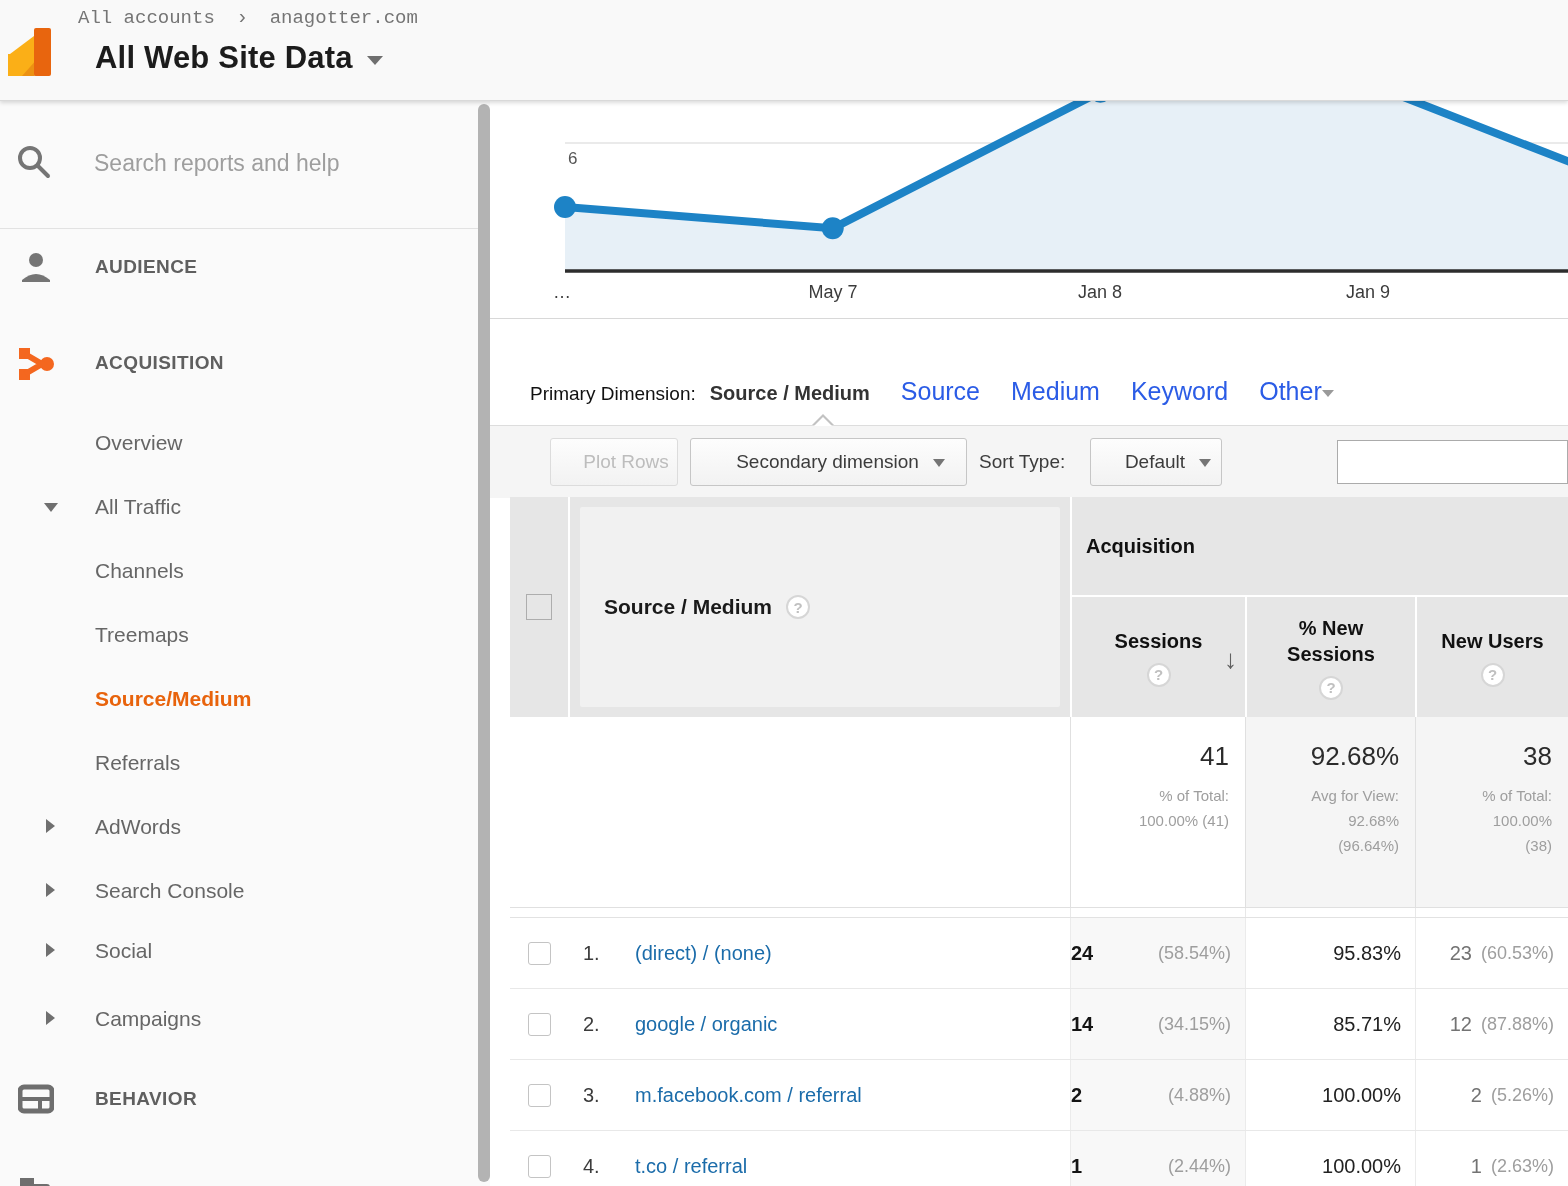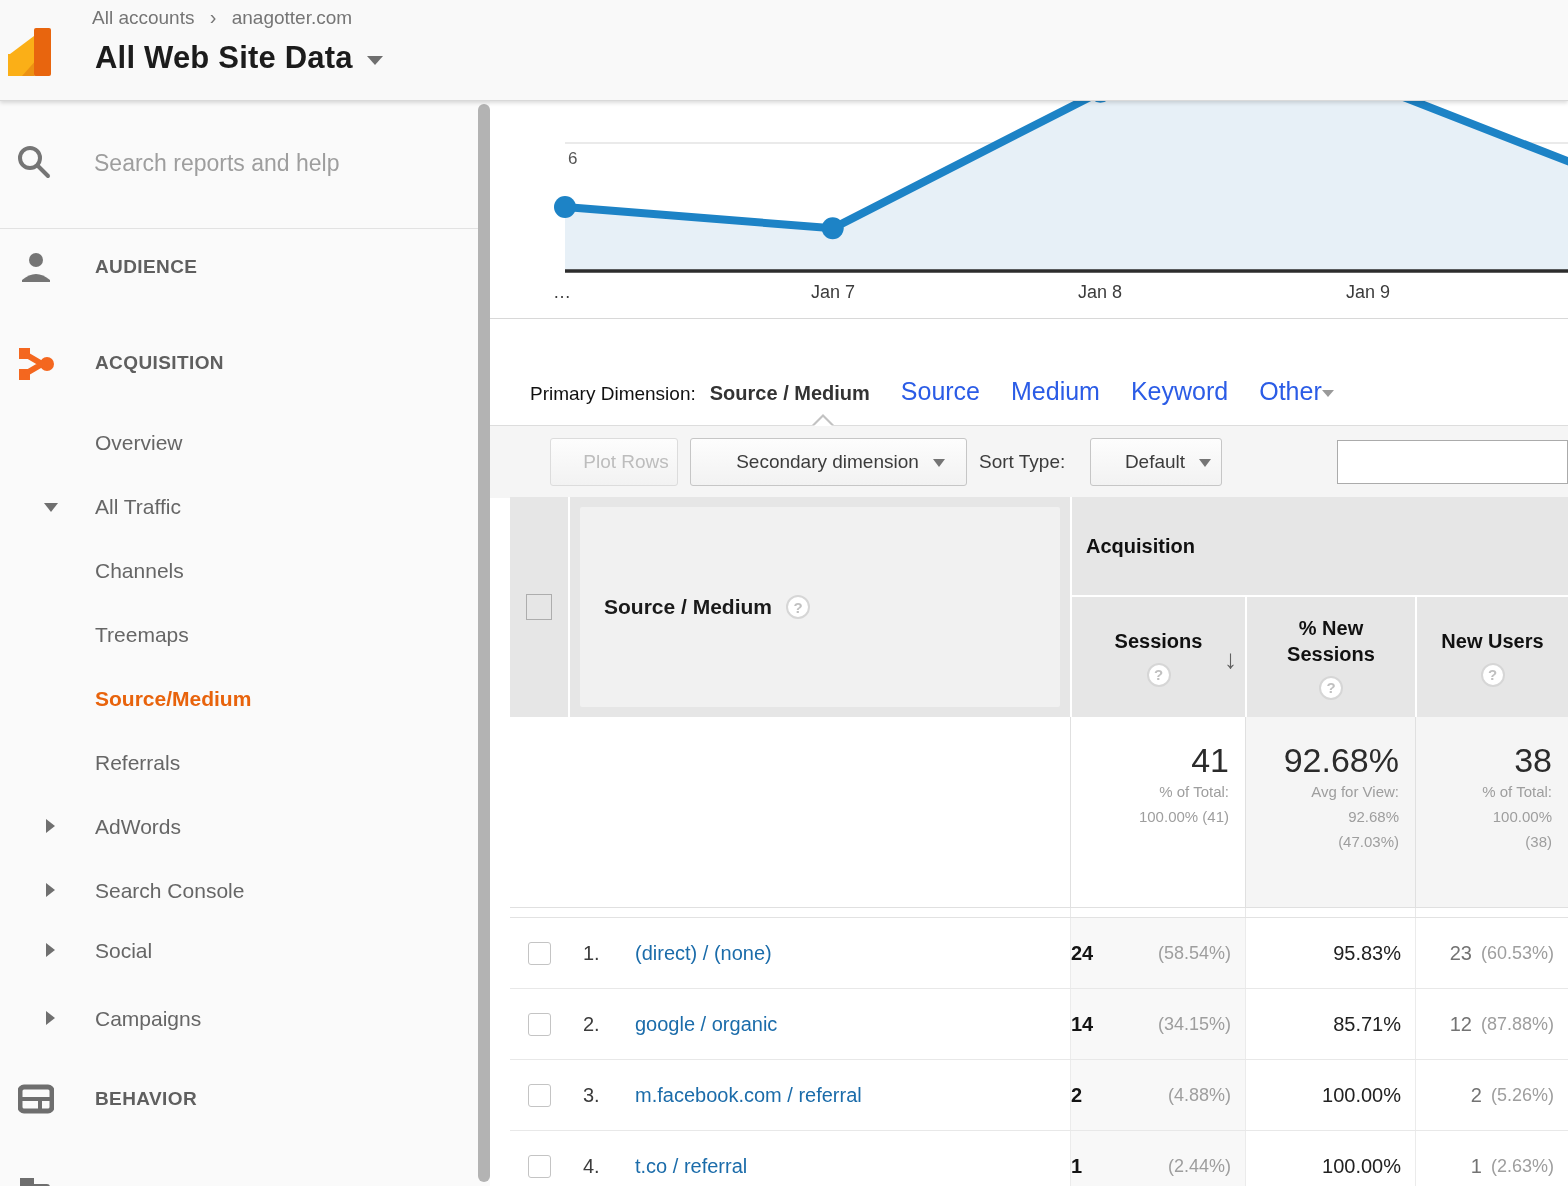--- a/index.html
+++ b/index.html
@@ -3,21 +3,21 @@
 <meta charset="utf-8">
 <style>
   html,body{margin:0;padding:0;}
   body{width:1568px;height:1186px;overflow:hidden;position:relative;background:#fff;
        font-family:"Liberation Sans","DejaVu Sans",sans-serif;-webkit-font-smoothing:antialiased;}
 
   
   .app-header{position:absolute;left:0;top:0;width:1568px;height:100px;background:#f9f9f9;
               border-bottom:1px solid #d9d9d9;box-shadow:0 2px 4px rgba(0,0,0,.14);z-index:30;}
   .ga-logo{position:absolute;left:8px;top:22px;width:44px;height:56px;}
-  .crumb{position:absolute;left:92px;top:6px;font-size:19px;color:#757575;}
+  .crumb{position:absolute;left:78px;top:6px;font-size:19px;color:#757575;font-family:Liberation Mono, monospace;}
   .crumb .sep{margin:0 10px;font-size:20px;color:#757575;}
   .title-row{position:absolute;left:95px;top:40px;display:flex;align-items:center;}
   .page-title{font-size:31px;font-weight:bold;color:#1c1c1c;letter-spacing:.2px;}
   .caret-down{width:0;height:0;border-left:8px solid transparent;border-right:8px solid transparent;
               border-top:9px solid #6f6f6f;display:inline-block;margin-left:14px;margin-top:4px;}
 
   
   .sidebar{position:absolute;left:0;top:100px;width:490px;height:1086px;background:#fafafa;overflow:hidden;}
   .sb-scrollbar{position:absolute;right:0;top:4px;width:12px;height:1078px;background:#b3b3b3;border-radius:6px;}
   .sb-search{position:absolute;left:0;top:26px;width:478px;height:84px;}
@@ -100,21 +100,21 @@
   .dim-box .helpq{margin-left:14px;}
   .sort-arrow{position:absolute;right:8px;top:50%;transform:translateY(-42%);font-size:26px;color:#616161;}
 
   .grid-row{display:grid;grid-template-columns:58px 502px 175px 170px 1fr;}
   .tsummary{height:190px;border-bottom:1px solid #e0e0e0;}
   .tsummary .c{box-sizing:border-box;border-left:1px solid #e0e0e0;display:flex;flex-direction:column;
                align-items:flex-end;padding:24px 16px 0 0;}
   .tsummary .c0{grid-column:1/3;border-left:none;background:#fff;}
   .tsummary .c1{background:#fff;}
   .tsummary .c2,.tsummary .c3{background:#f5f5f5;}
-  .sum-big{font-size:34px;color:#2b2b2b;}
+  .sum-big{font-size:26px;color:#2b2b2b;margin-bottom:12px;}
   .sum-line{font-size:15px;color:#9e9e9e;line-height:1.65;text-align:right;}
   .spacer-row{height:9px;border-bottom:1px solid #e2e2e2;background:#fff;}
   .spacer-row .s{border-left:1px solid #e8e8e8;}
 
   .trow{height:70px;border-bottom:1px solid #e8e8e8;background:#fff;}
   .trow .c{box-sizing:border-box;display:flex;align-items:center;}
   .cell-cb{justify-content:center;}
   .bchk{width:21px;height:21px;border:1px solid #c4c4c4;border-radius:3px;background:#fff;cursor:pointer;}
   .cell-src .idx{margin-left:15px;width:24px;font-size:20px;color:#3c3c3c;}
   .cell-src .link{margin-left:28px;font-size:20px;color:#1b6caa;cursor:pointer;text-decoration:none;}
@@ -244,21 +244,21 @@
           <circle cx="322.7" cy="128.33333333333334" r="11" fill="#1d83c6"></circle>
           <circle cx="590.4" cy="-8.200000000000017" r="11" fill="#1d83c6"></circle>
           <circle cx="858.0999999999999" cy="-16.73333333333335" r="11" fill="#1d83c6"></circle>
           <circle cx="1125.8" cy="87.8" r="11" fill="#1d83c6"></circle>
         </g>
       <line x1="55" y1="171" x2="1058" y2="171" stroke="#2d2d2d" stroke-width="3.5"></line>
     </svg>
   </div>
   <div class="x-labels">
     <span style="left:52px;">…</span>
-    <span style="left:323px;">Jan 7</span>
+    <span style="left:323px;">May 7</span>
     <span style="left:590px;">Jan 8</span>
     <span style="left:858px;">Jan 9</span>
   </div>
   <div class="chart-divider"></div>
   <div class="collapse-tab">
     <span class="mini-caret"></span>
   </div>
 
   <div class="primary-row">
     <div class="pd-line">
@@ -326,21 +326,21 @@
       <div class="c c0"></div>
       <div class="c c1">
         <span class="sum-big">41</span>
         <span class="sum-line">% of Total:</span>
         <span class="sum-line">100.00% (41)</span>
       </div>
       <div class="c c2">
         <span class="sum-big">92.68%</span>
         <span class="sum-line">Avg for View:</span>
         <span class="sum-line">92.68%</span>
-        <span class="sum-line">(47.03%)</span>
+        <span class="sum-line">(96.64%)</span>
       </div>
       <div class="c c3">
         <span class="sum-big">38</span>
         <span class="sum-line">% of Total:</span>
         <span class="sum-line">100.00%</span>
         <span class="sum-line">(38)</span>
       </div>
     </div>
 
     <div class="grid-row spacer-row">

